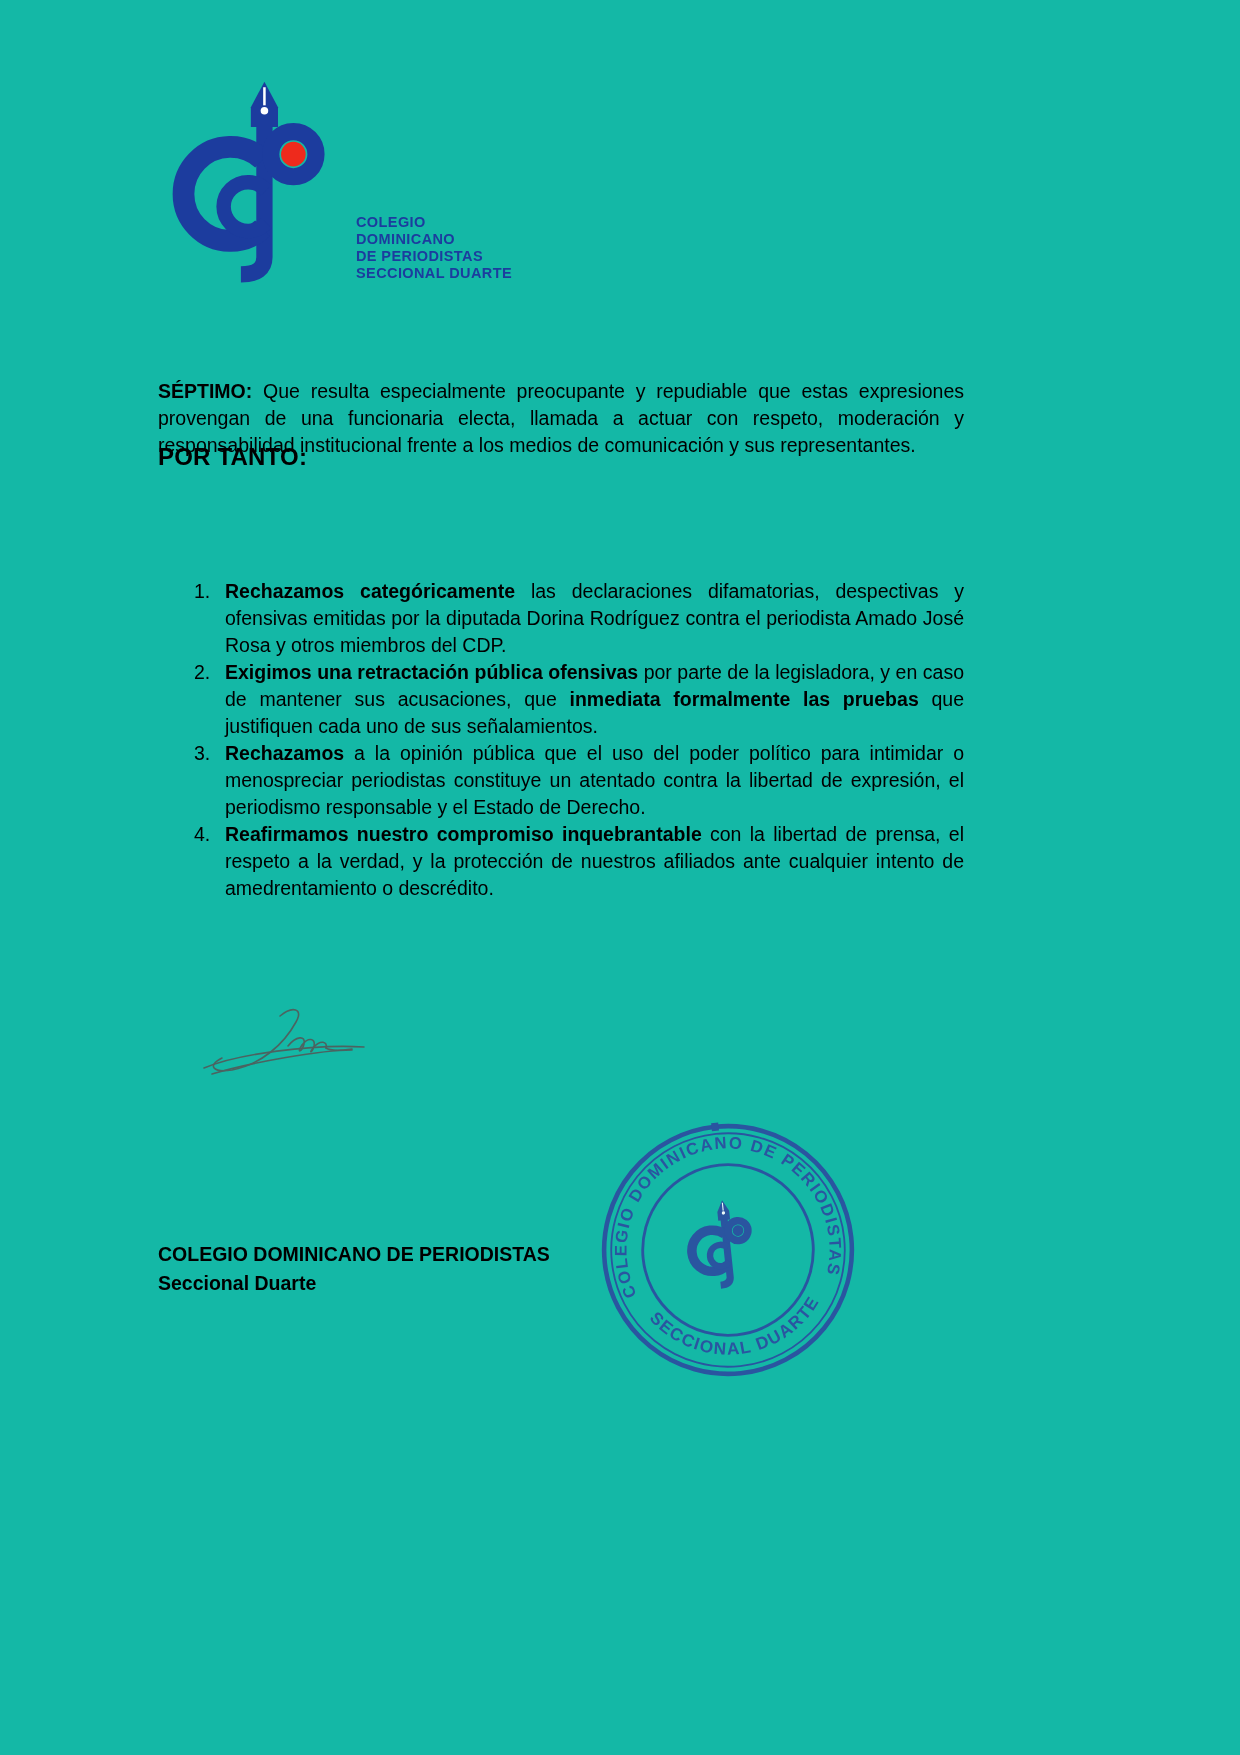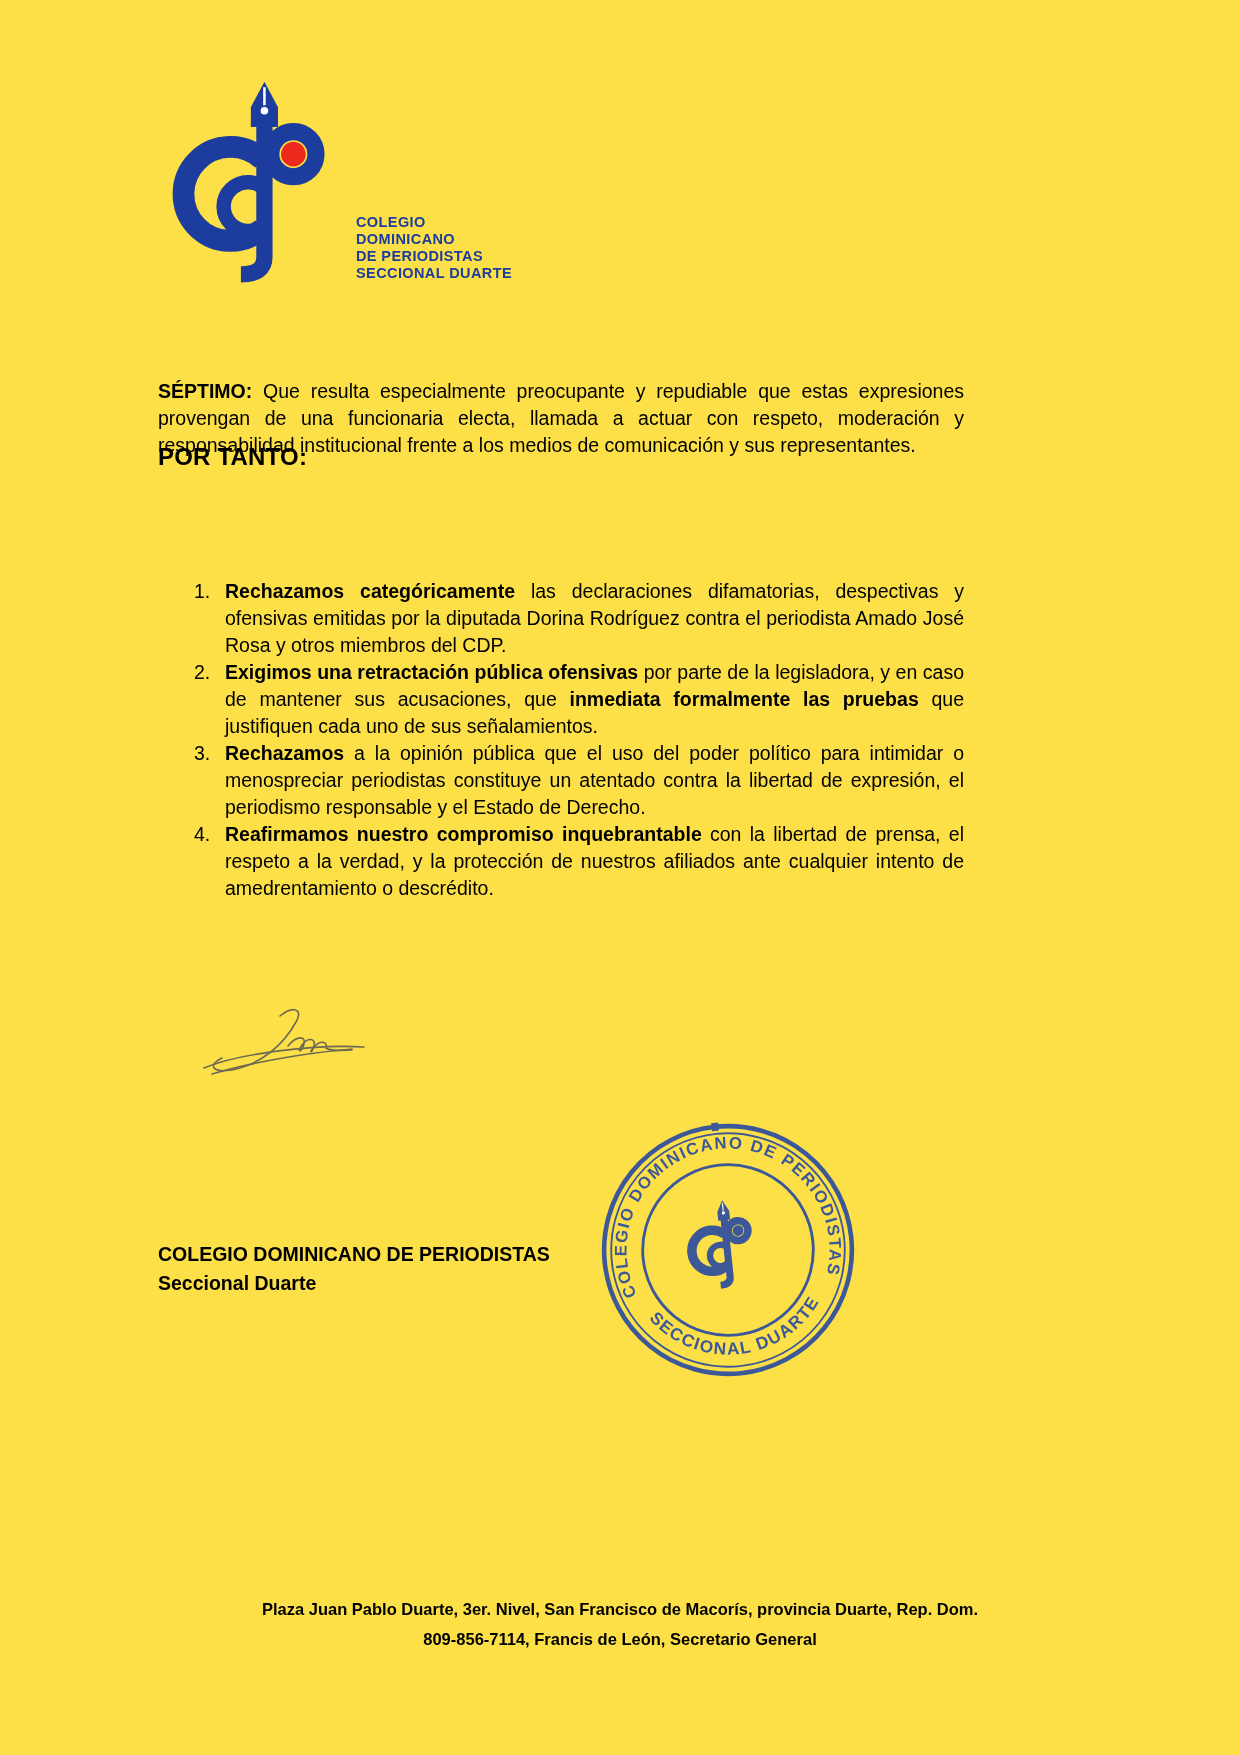--- a/index.html
+++ b/index.html
@@ -1,19 +1,19 @@
 <!DOCTYPE html>
 <html><head>
 <meta charset="utf-8">
 <style>
   html,body{margin:0;padding:0;background:#e8e8e8;}
   .page{
     position:relative;
     width:1240px;height:1755px;
-    background:#fde047;
+    background:#14b8a6;
     font-family:"Liberation Sans",sans-serif;
     color:#000;
     overflow:hidden;
     margin:0 auto;
   }
   
   .logo{position:absolute;left:168px;top:80px;display:flex;}
   .logo-caption{margin-left:6px;margin-top:134px;}
   .logo-caption div{
     font-weight:bold;font-size:14.5px;line-height:17px;
@@ -140,18 +140,14 @@
           <path d="M53,25 L53,98 Q53,107.5 40,107.5" fill="none" stroke="#2c4da0" stroke-width="9"></path>
           <path d="M 52,44 A 26,26 0 1 0 52,82" fill="none" stroke="#2c4da0" stroke-width="12"></path>
           <path d="M 54,61 A 13.5,13.5 0 1 0 54,79" fill="none" stroke="#2c4da0" stroke-width="8"></path>
           <circle cx="69" cy="41" r="12.5" fill="none" stroke="#2c4da0" stroke-width="9.5"></circle>
           <circle cx="69" cy="41" r="6.8" fill="#2c4da0"></circle>
         </g>
       </g>
     </svg>
   </div>
 
-  <div class="footer">
-    <div>Plaza Juan Pablo Duarte, 3er. Nivel, San Francisco de Macorís, provincia Duarte, Rep. Dom.</div>
-    <div>809-856-7114, Francis de León, Secretario General</div>
-  </div>
 
 </div>
 
 </body></html>

